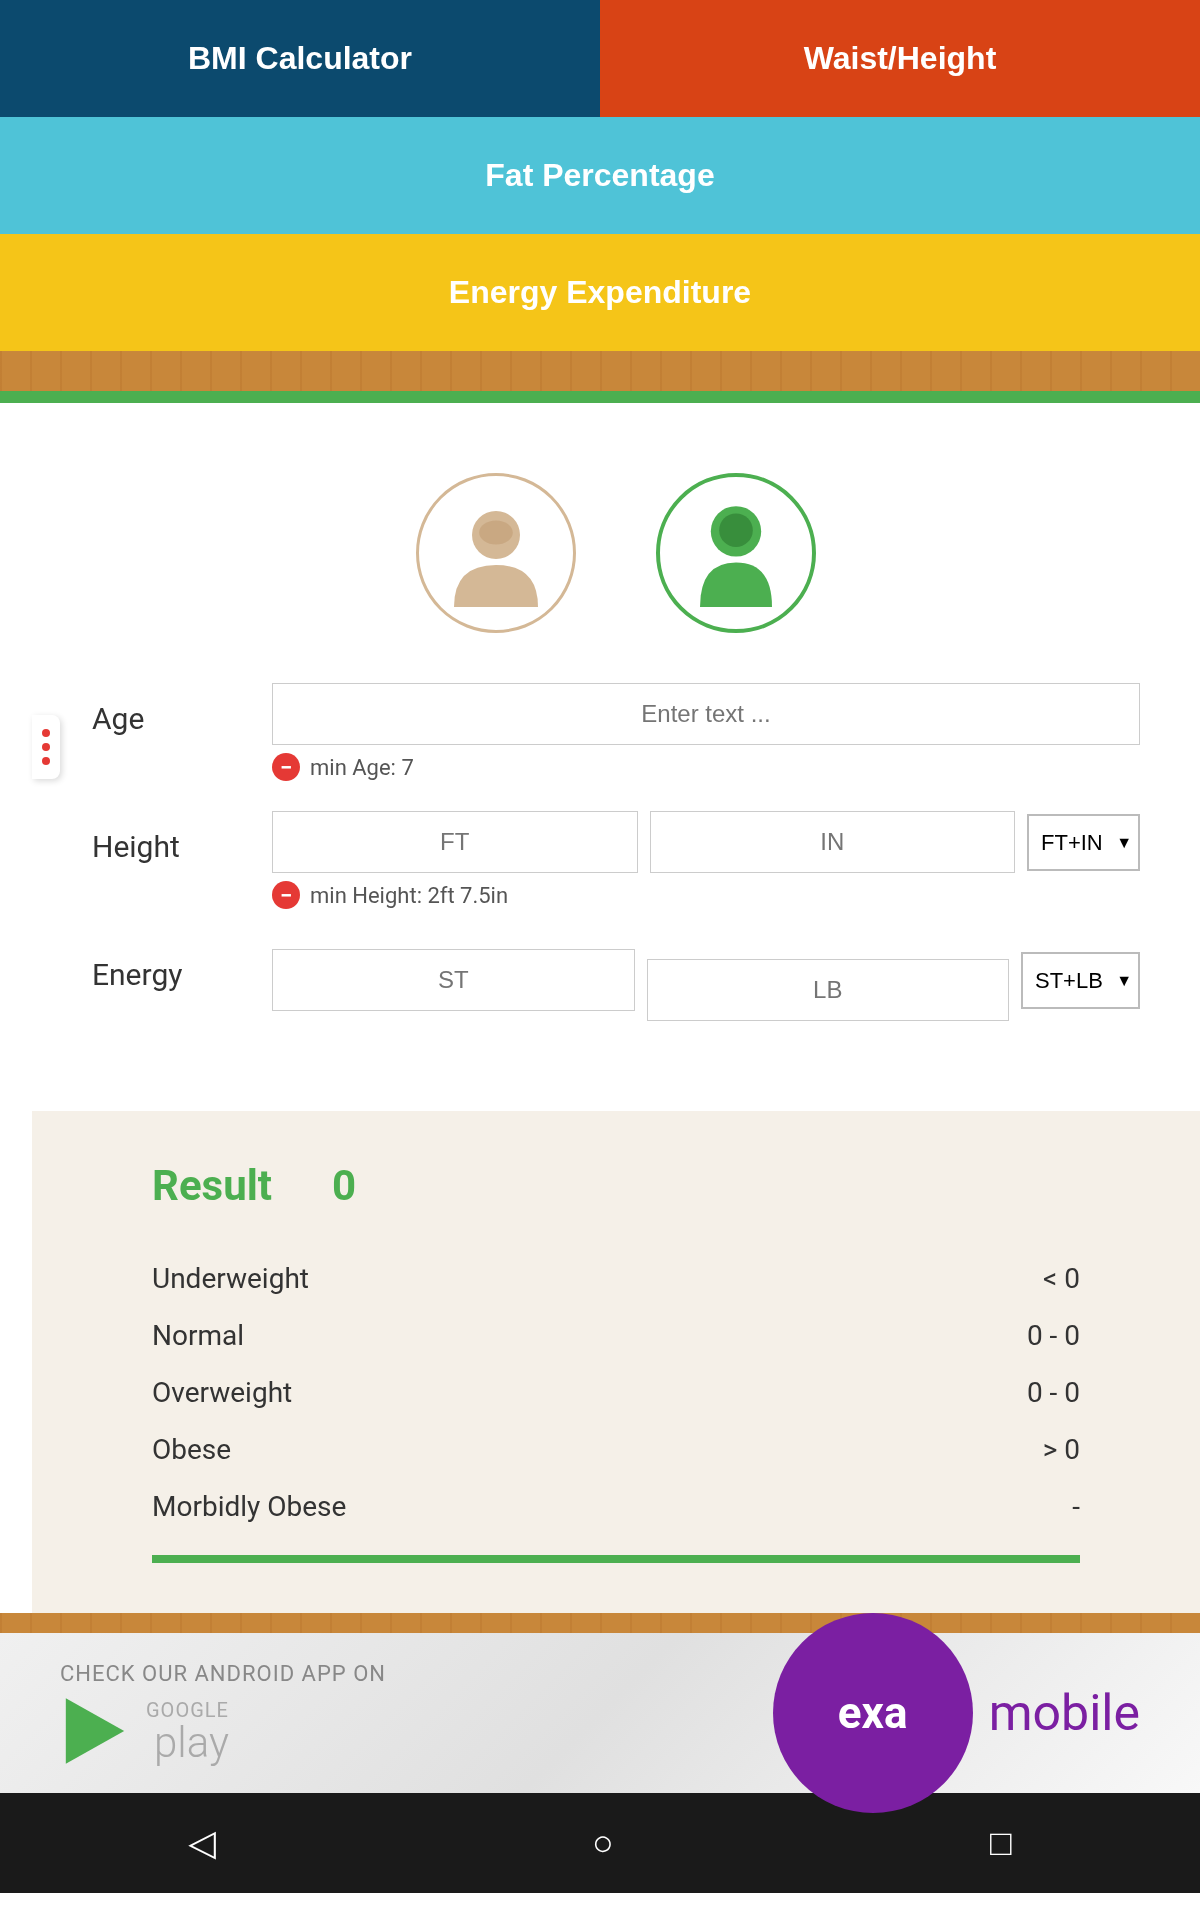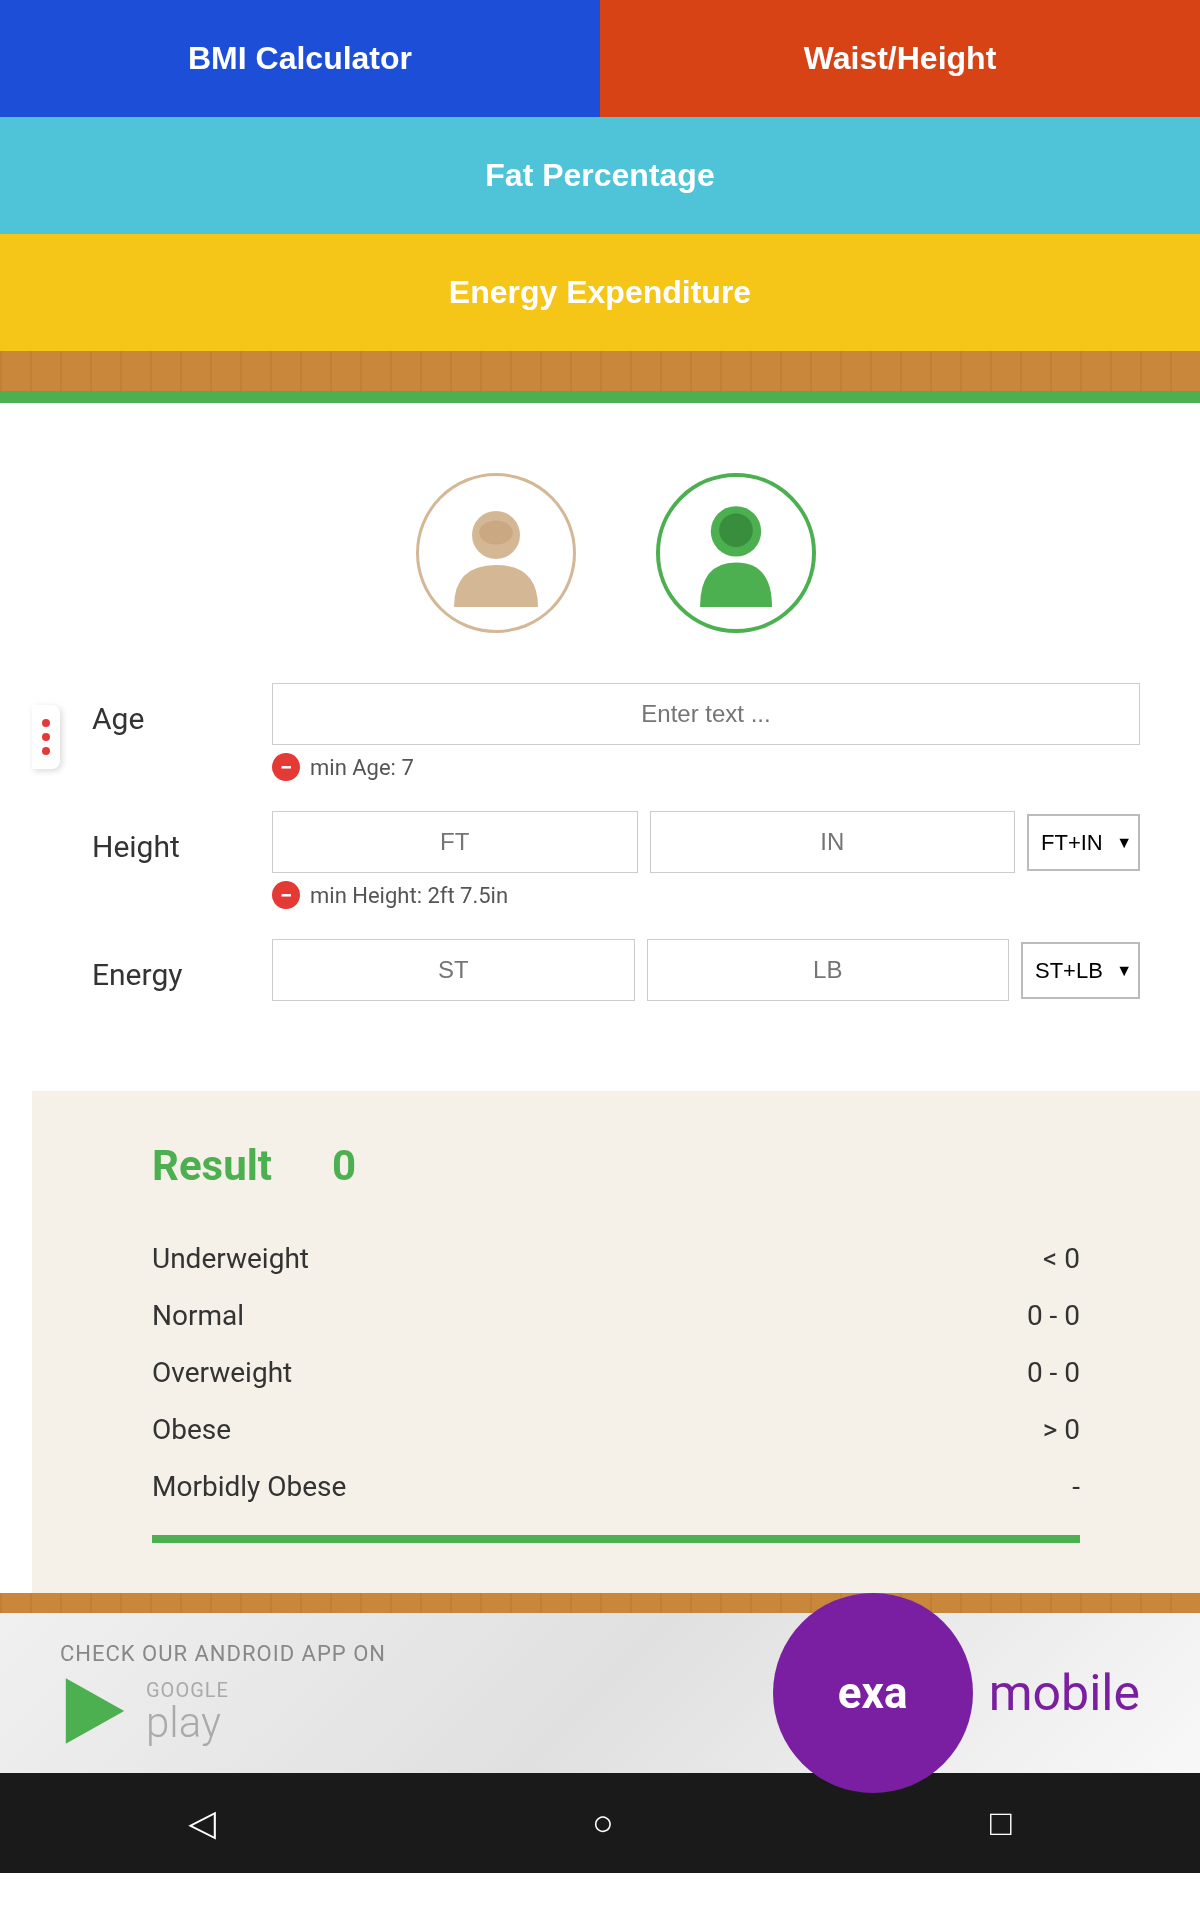--- a/index.html
+++ b/index.html
@@ -19,21 +19,21 @@
       );
     }
 
     .top-buttons {
       display: flex;
       width: 100%;
     }
 
     .btn-bmi {
       flex: 1;
-      background-color: #1d4ed8;
+      background-color: #0c4a6e;
       color: white;
       font-size: 32px;
       font-weight: bold;
       padding: 40px 20px;
       cursor: pointer;
       border: none;
     }
 
     .btn-waist {
       flex: 1;
@@ -276,20 +276,21 @@
       font-size: 22px;
       color: #888;
       letter-spacing: 1px;
       text-transform: uppercase;
     }
 
     .google-play {
       display: flex;
       align-items: center;
       gap: 16px;
+      text-align: right;
     }
 
     .ad-right {
       display: flex;
       align-items: center;
       gap: 20px;
     }
 
     .exa-mobile-wrapper {
       display: flex;
@@ -433,21 +434,21 @@
           <span>min Height: 2ft 7.5in</span>
         </div>
       </div>
     </div>
 
     <div class="form-row">
       <div class="form-label">Energy</div>
       <div class="form-inputs">
         <div class="input-group">
           <input type="text" class="text-input" style="flex: 1 1 0%;" placeholder="ST">
-          <input type="text" class="text-input" style="flex: 1 1 0%;" placeholder="LB">
+          <input type="text" class="text-input" style="flex: 1 1 0%; margin-top: 20px;" placeholder="LB">
           <div class="select-wrapper">
             <select class="unit-select">
               <option>ST+LB</option>
               <option>KG</option>
             </select>
           </div>
         </div>
       </div>
     </div>
 

